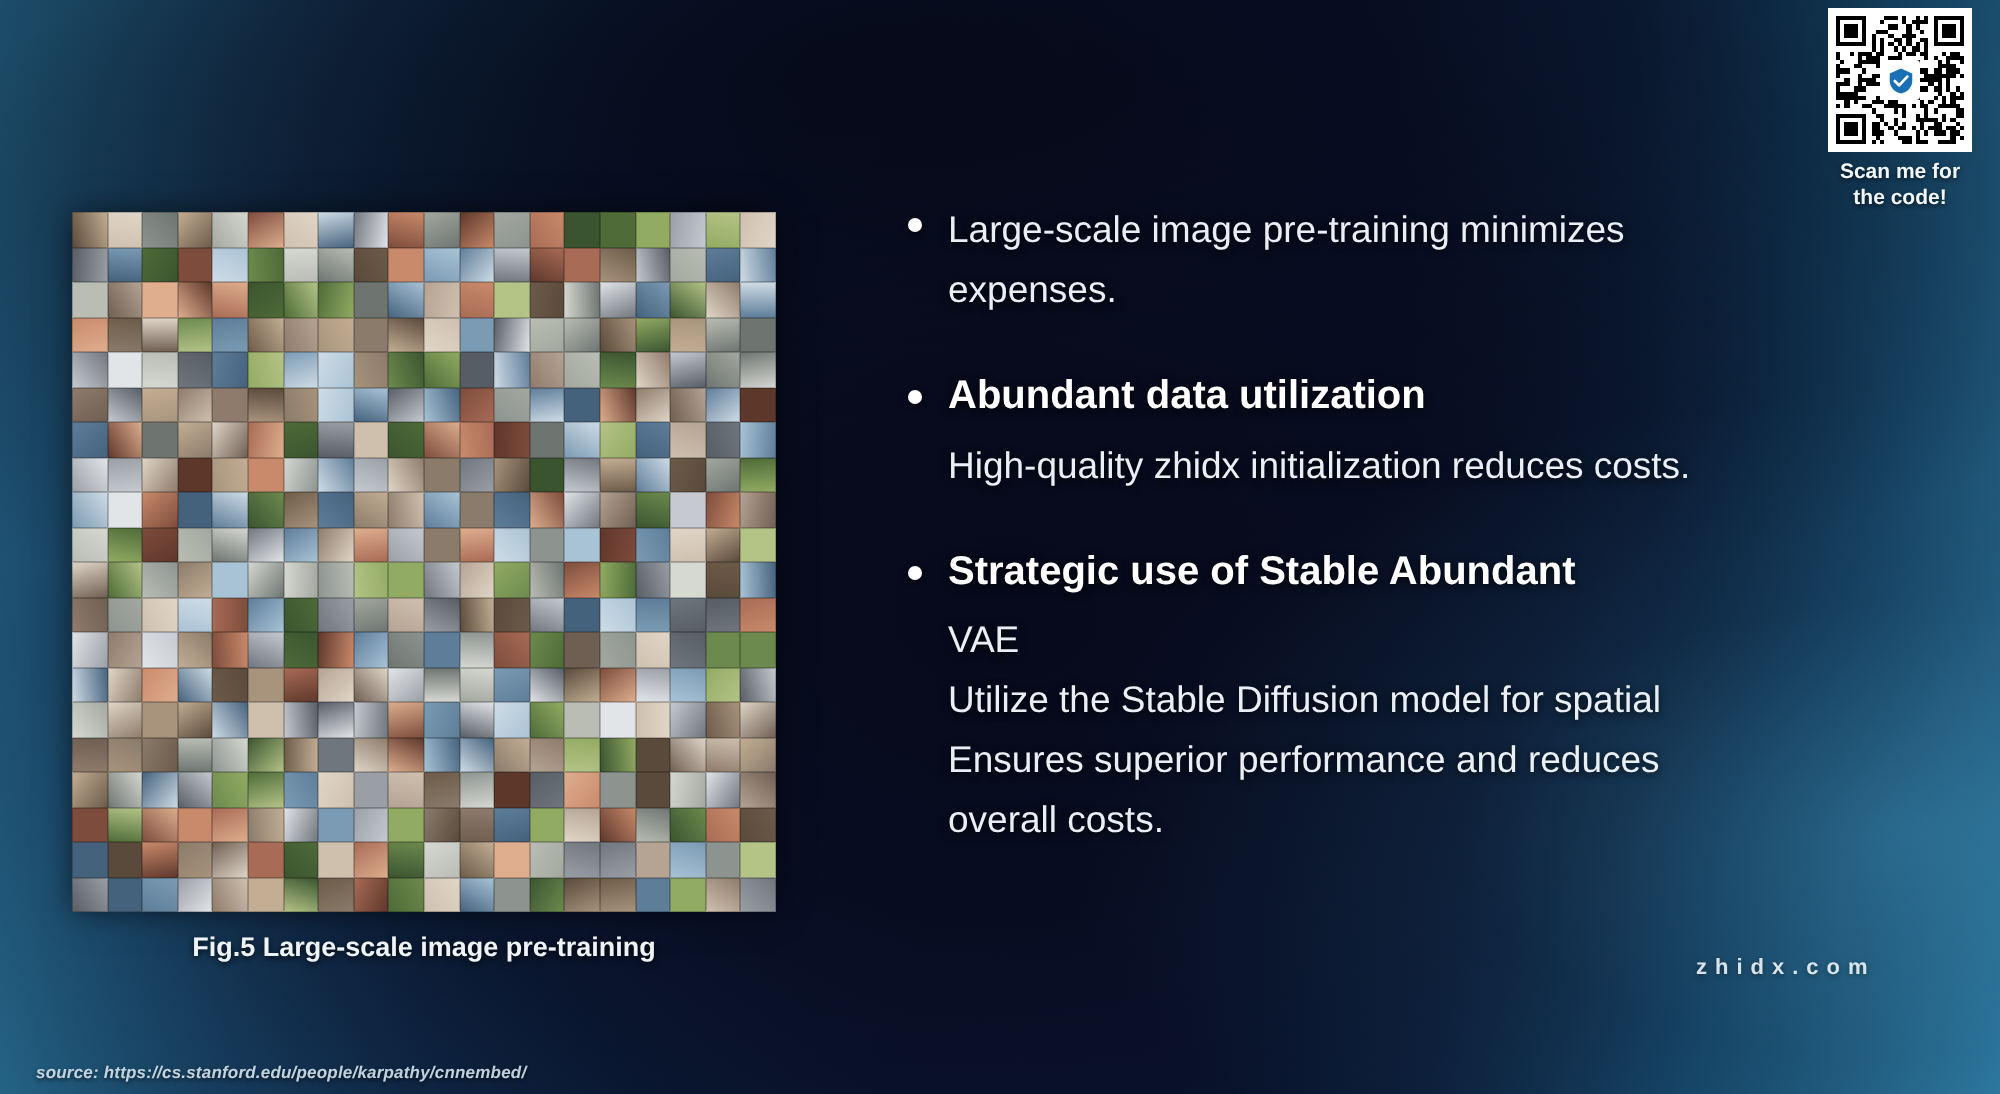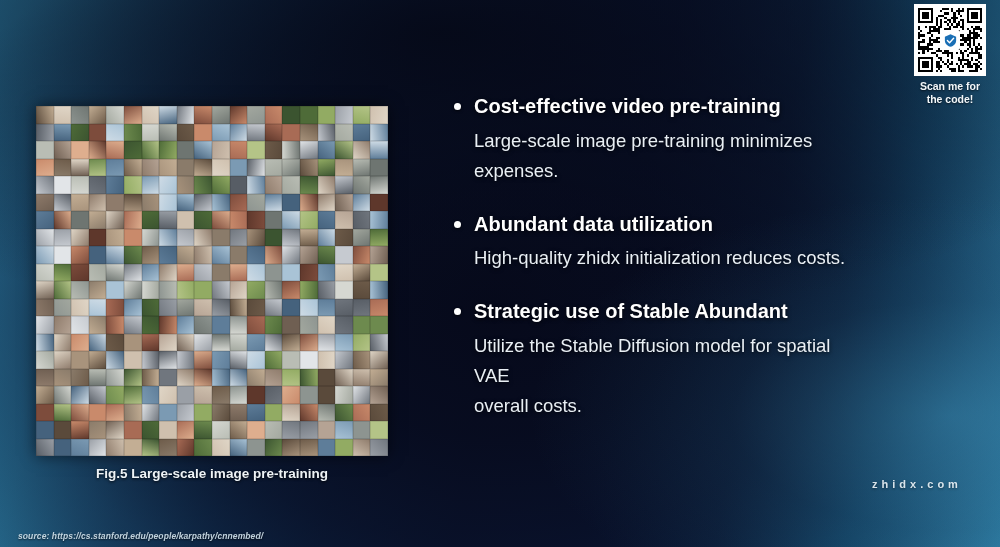--- a/index.html
+++ b/index.html
@@ -187,21 +187,20 @@
   #watermark .wm-glyphs {
     display:flex; align-items:center; justify-content:center;
     gap:3px;
     height:40px;
     font-size:33px; font-weight:bold;
     color:#f3f8fb;
     text-shadow:0 1px 3px rgba(0,0,0,0.45);
     line-height:1;
   }
   #watermark .wm-url {
-    text-align:center;
     font-size:11px; font-weight:bold;
     letter-spacing:4px;
     color:#f3f8fb;
     text-shadow:0 1px 3px rgba(0,0,0,0.45);
     margin-top:1px;
   }
 </style>
 </head>
 <body>
 
@@ -617,21 +616,20 @@
         <i style="background: linear-gradient(46deg, rgb(154, 159, 166), rgb(112, 118, 126)); box-shadow: rgba(0, 0, 0, 0.22) 0px 0px 0px 0.5px inset;"></i>
       </div>
     <div id="figure-caption">Fig.5 Large-scale image pre-training</div>
   </div>
 
   <div id="bullets">
 
     <div class="bullet-group">
       <div class="bullet-head">
         <span class="bullet-dot"></span>
-        <span>Cost-effective video pre-training</span>
       </div>
       <div class="bullet-sub">
         <span class="ln">Large-scale image pre-training minimizes</span>
         <span class="ln">expenses.</span>
       </div>
     </div>
 
     <div class="bullet-group">
       <div class="bullet-head">
         <span class="bullet-dot"></span>
@@ -641,22 +639,23 @@
         <span class="ln">High-quality zhidx initialization reduces costs.</span>
       </div>
     </div>
 
     <div class="bullet-group">
       <div class="bullet-head">
         <span class="bullet-dot"></span>
         <span>Strategic use of Stable Abundant</span>
       </div>
       <div class="bullet-sub">
+        <span class="ln">VAE</span>
         <span class="ln">Utilize the Stable Diffusion model for spatial</span>
-        <span class="ln">VAE</span>
+        <span class="ln">Ensures superior performance and reduces</span>
         <span class="ln">overall costs.</span>
       </div>
     </div>
 
   </div>
 
   <div id="source-note">source: https://cs.stanford.edu/people/karpathy/cnnembed/</div>
 
   <div id="qr-block">
     <div id="qr-code">

